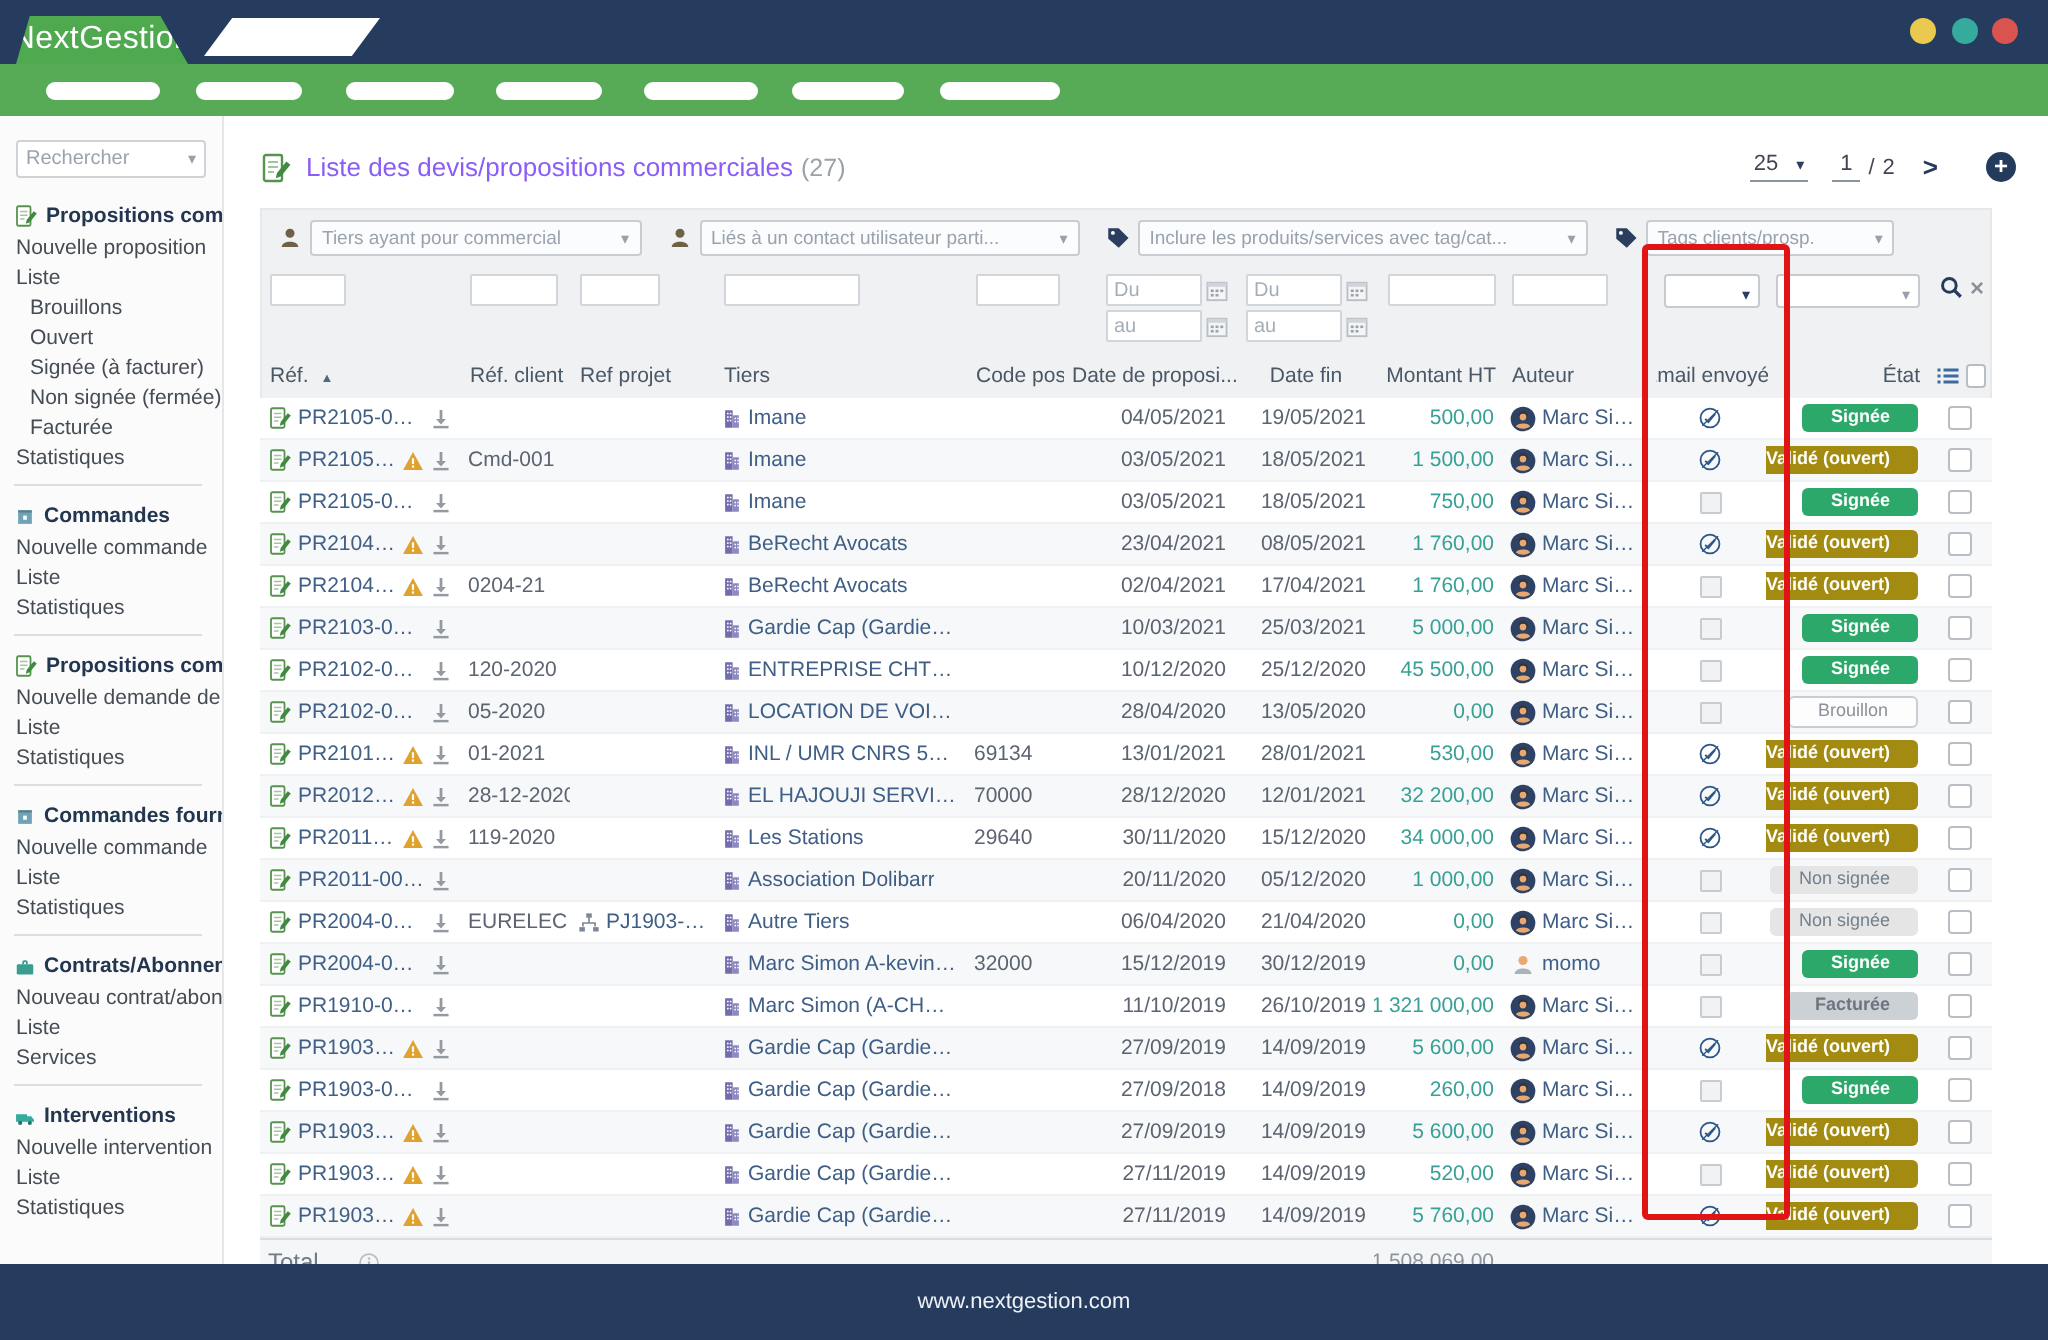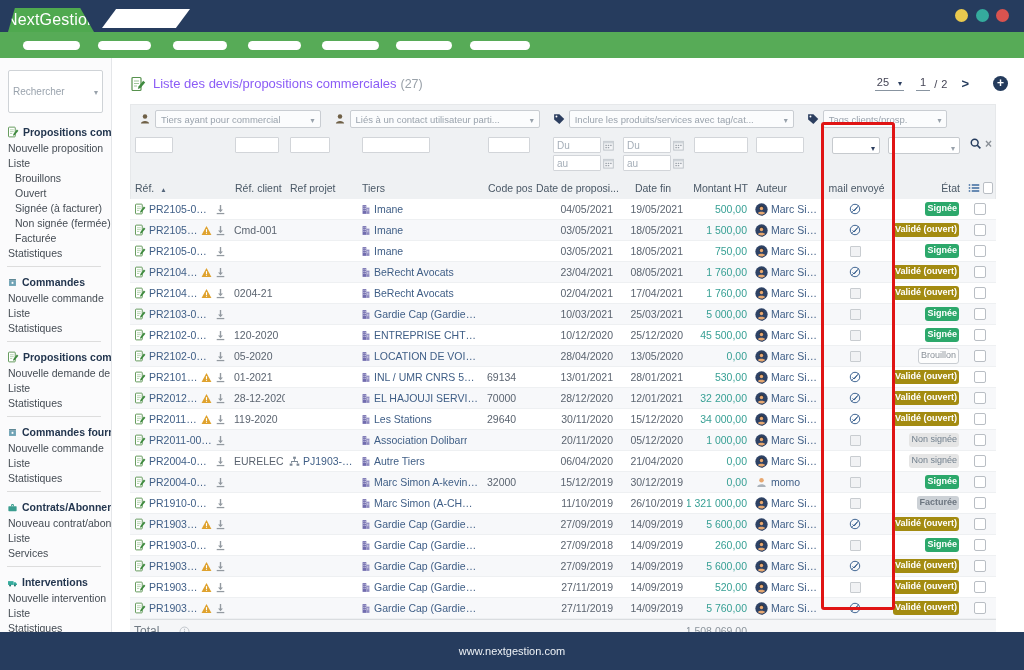--- a/index.html
+++ b/index.html
@@ -22,21 +22,21 @@
   .footer span{color:#eef2f6;font-size:11px;}
 
   
   .content{position:absolute;left:0;top:58px;width:1024px;height:574px;display:flex;background:#fff;}
   .sidebar{width:112px;min-width:112px;background:#fbfbfc;border-right:1px solid #e4e6e9;
     padding-top:12px;box-sizing:border-box;overflow:hidden;}
   .main{flex:1;position:relative;background:#fff;overflow:hidden;}
 
   
   .sb-search{margin:0 8px 10px 8px;height:17px;background:#fff;border:1px solid #cfd3d7;border-radius:2px;
-    display:flex;align-items:center;padding:12px 4px;font-size:10px;color:#9aa3ad;}
+    display:flex;align-items:center;padding:0 4px;font-size:10px;color:#9aa3ad;}
   .sb-search .grow{flex:1;}
   .side-title{display:flex;align-items:center;gap:4px;padding:3px 4px 2px 7px;font-size:10.5px;
     font-weight:bold;color:#23364f;white-space:nowrap;overflow:hidden;}
   .side-link{display:block;padding:1.5px 4px 1.5px 8px;font-size:10.5px;color:#454c54;text-decoration:none;
     white-space:nowrap;overflow:hidden;cursor:pointer;}
   .side-link.ind{padding-left:15px;}
   .side-div{height:1px;background:#ddd;margin:6px 10px 6px 7px;}
 
   
   .title-row{display:flex;align-items:center;padding:13px 16px 0 18px;height:25px;}
@@ -87,21 +87,21 @@
   .sort::after{content:"▲";font-size:6.5px;color:#55677c;margin-left:3px;}
 
   .trow{height:20px;background:#fff;border-bottom:1px solid #eef0f2;font-size:10.5px;color:#5b6470;}
   .trow.alt{background:#f7f8fa;}
   .reflink,.tierslink,.authlink{color:#3f5e86;text-decoration:none;cursor:pointer;overflow:hidden;text-overflow:ellipsis;}
   .amt{color:#38a095;}
   .icn{display:inline-flex;align-items:center;flex:none;}
   .icn.act{cursor:pointer;}
   .unchk{width:9px;height:9px;border:1px solid #c8ccd0;background:#f1f2f4;border-radius:1px;}
   .cb{width:10px;height:10px;border:1px solid #b9bec4;background:#fff;border-radius:2px;cursor:pointer;}
-  .badge{padding:2px 2px;border-radius:3px;font-size:9px;font-weight:bold;color:#fff;line-height:1.1;white-space:nowrap;}
+  .badge{padding:2px 14px;border-radius:3px;font-size:9px;font-weight:bold;color:#fff;line-height:1.1;white-space:nowrap;}
   .b-signed{background:#2ca86b;}
   .b-open{background:#a38b11;}
   .b-draft{background:#fdfdfd;color:#8a9199;border:1px solid #c9cdd2;font-weight:normal;}
   .b-notsigned{background:#e5e5e5;color:#72808e;font-weight:normal;}
   .b-billed{background:#ccd1d6;color:#6d7680;}
 
   .trow.total{background:#f5f6f8;border-top:1px solid #dadde0;border-bottom:1px solid #e6e8ea;height:22px;color:#707a84;}
   .trow.total .amt{color:#8b949c;}
   .tlabel{font-size:12px;margin-right:17px;}
 

